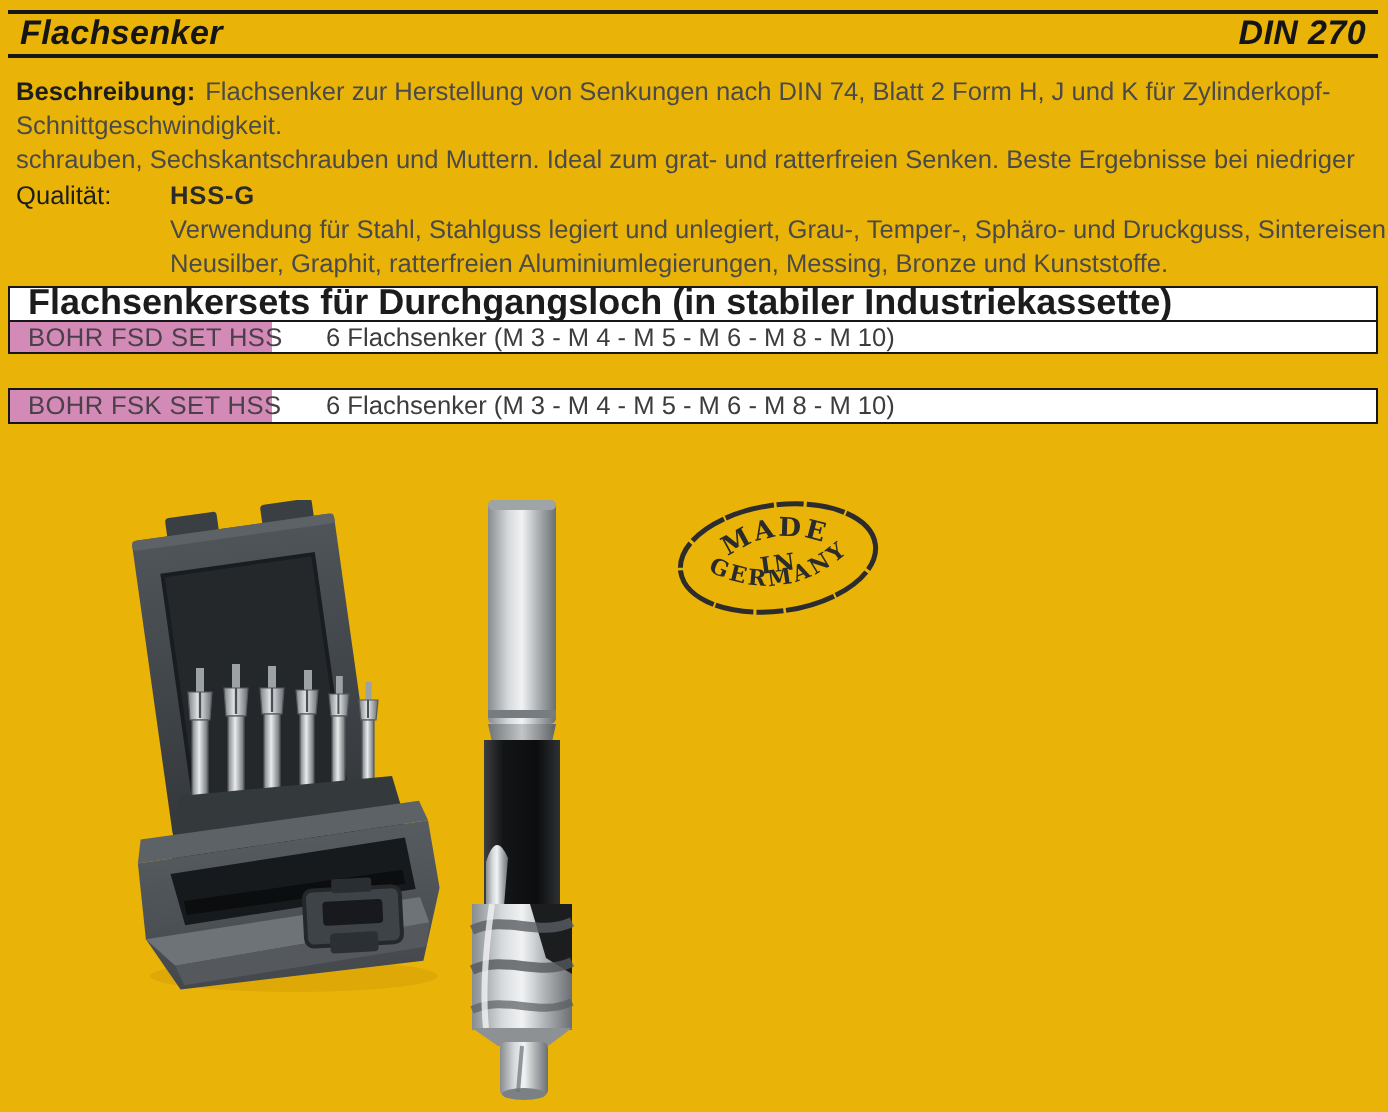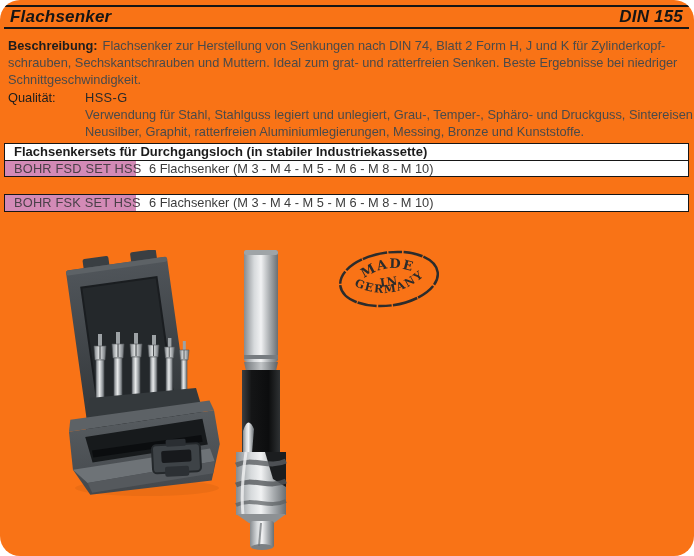--- a/index.html
+++ b/index.html
@@ -1,62 +1,62 @@
 <!DOCTYPE html>
 <html><head>
 <meta charset="utf-8">
 <style>
   html,body{margin:0;padding:0;background:#ffffff;}
-  .page{position:relative;width:694px;height:556px;background:#f97316;overflow:hidden;
-        font-family:"Liberation Sans",sans-serif;border-radius:20px;-webkit-font-smoothing:antialiased;}
+  .page{position:relative;width:694px;height:556px;background:#eab308;overflow:hidden;
+        font-family:"Liberation Sans",sans-serif;-webkit-font-smoothing:antialiased;}
 
   
   .hdr{position:absolute;left:4px;top:5px;width:685px;height:24px;
        border-top:2.5px solid #161616;border-bottom:2.5px solid #161616;
        display:flex;justify-content:space-between;align-items:center;padding:0 6px;box-sizing:border-box;}
   .hdr-title,.hdr-din{font-size:17px;font-weight:bold;font-style:italic;color:#151515;letter-spacing:0.2px;}
 
   
   .desc{position:absolute;left:8px;top:37px;width:682px;font-size:12.8px;line-height:17.2px;
         color:#4a4a4a;white-space:nowrap;}
   .dline{height:17.2px;}
   .dlabel{color:#1d1d1d;font-weight:bold;margin-right:5px;margin-top:44px;}
   .qlabel{display:inline-block;width:77px;color:#1d1d1d;font-weight:normal;}
-  .qvalue{color:#2a2a2a;font-weight:normal;letter-spacing:0.4px;}
+  .qvalue{color:#2a2a2a;font-weight:bold;letter-spacing:0.4px;}
   .indent{padding-left:77px;}
 
   
   .ptable{position:absolute;left:4px;width:685px;border:1.6px solid #161616;box-sizing:border-box;background:#fff;}
   .t1{top:143px;}
   .t2{top:194px;}
-  .thead{height:15.5px;line-height:15.5px;font-size:13px;font-weight:bold;color:#1c1c1c;
+  .thead{height:15.5px;line-height:15.5px;font-size:18px;font-weight:bold;color:#1c1c1c;
          padding-left:9px;border-bottom:1.6px solid #161616;white-space:nowrap;}
   .trow{display:flex;height:15.5px;align-items:center;font-size:12.8px;white-space:nowrap;}
   .code-cell{width:131px;height:100%;display:flex;align-items:center;padding-left:9px;
              box-sizing:border-box;background:#d38ab6;color:#4b4049;letter-spacing:0.2px;flex:none;}
-  .desc-cell{padding-left:13px;color:#3c3c3c;}
+  .desc-cell{padding-left:27px;color:#3c3c3c;}
 
   
   .img-abs{position:absolute;}
   .stamp-txt{font-family:"DejaVu Serif",serif;font-weight:bold;fill:#2b2b2b;letter-spacing:1.5px;}
 </style>
 </head>
 <body>
 
 <div class="page">
 
   <header class="hdr">
     <span class="hdr-title">Flachsenker</span>
-    <span class="hdr-din">DIN 155</span>
+    <span class="hdr-din">DIN 270</span>
   </header>
 
   <section class="desc">
     <div class="dline"><b class="dlabel">Beschreibung:</b><span>Flachsenker zur Herstellung von Senkungen nach DIN 74, Blatt 2 Form H, J und K für Zylinderkopf-</span></div>
+    <div class="dline">Schnittgeschwindigkeit.</div>
     <div class="dline">schrauben, Sechskantschrauben und Muttern. Ideal zum grat- und ratterfreien Senken. Beste Ergebnisse bei niedriger</div>
-    <div class="dline">Schnittgeschwindigkeit.</div>
     <div class="dline"><b class="qlabel">Qualität:</b><b class="qvalue">HSS-G</b></div>
     <div class="dline indent">Verwendung für Stahl, Stahlguss legiert und unlegiert, Grau-, Temper-, Sphäro- und Druckguss, Sintereisen,</div>
     <div class="dline indent">Neusilber, Graphit, ratterfreien Aluminiumlegierungen, Messing, Bronze und Kunststoffe.</div>
   </section>
 
   <section class="ptable t1">
     <div class="thead">Flachsenkersets für Durchgangsloch (in stabiler Industriekassette)</div>
     <div class="trow">
       <div class="code-cell">BOHR FSD SET HSS</div>
       <div class="desc-cell">6 Flachsenker (M 3 - M 4 - M 5 - M 6 - M 8 - M 10)</div>

